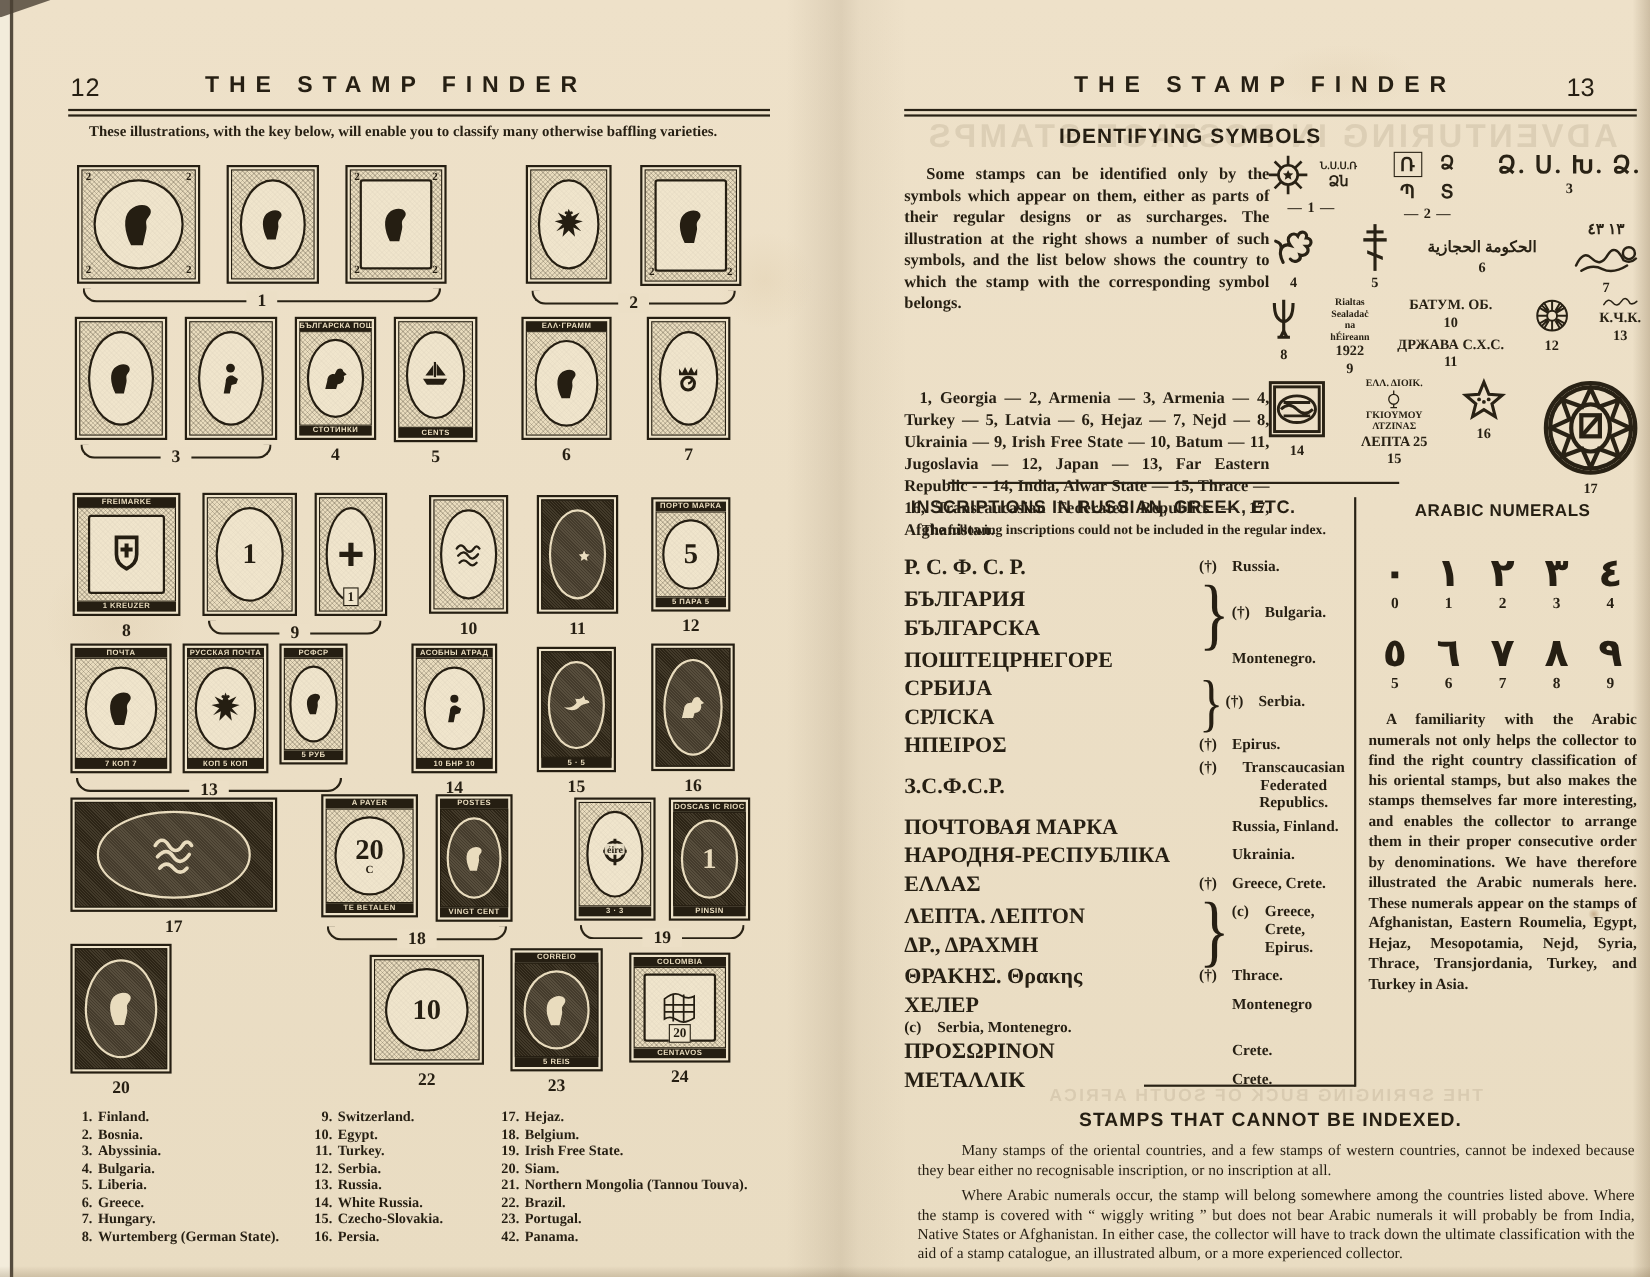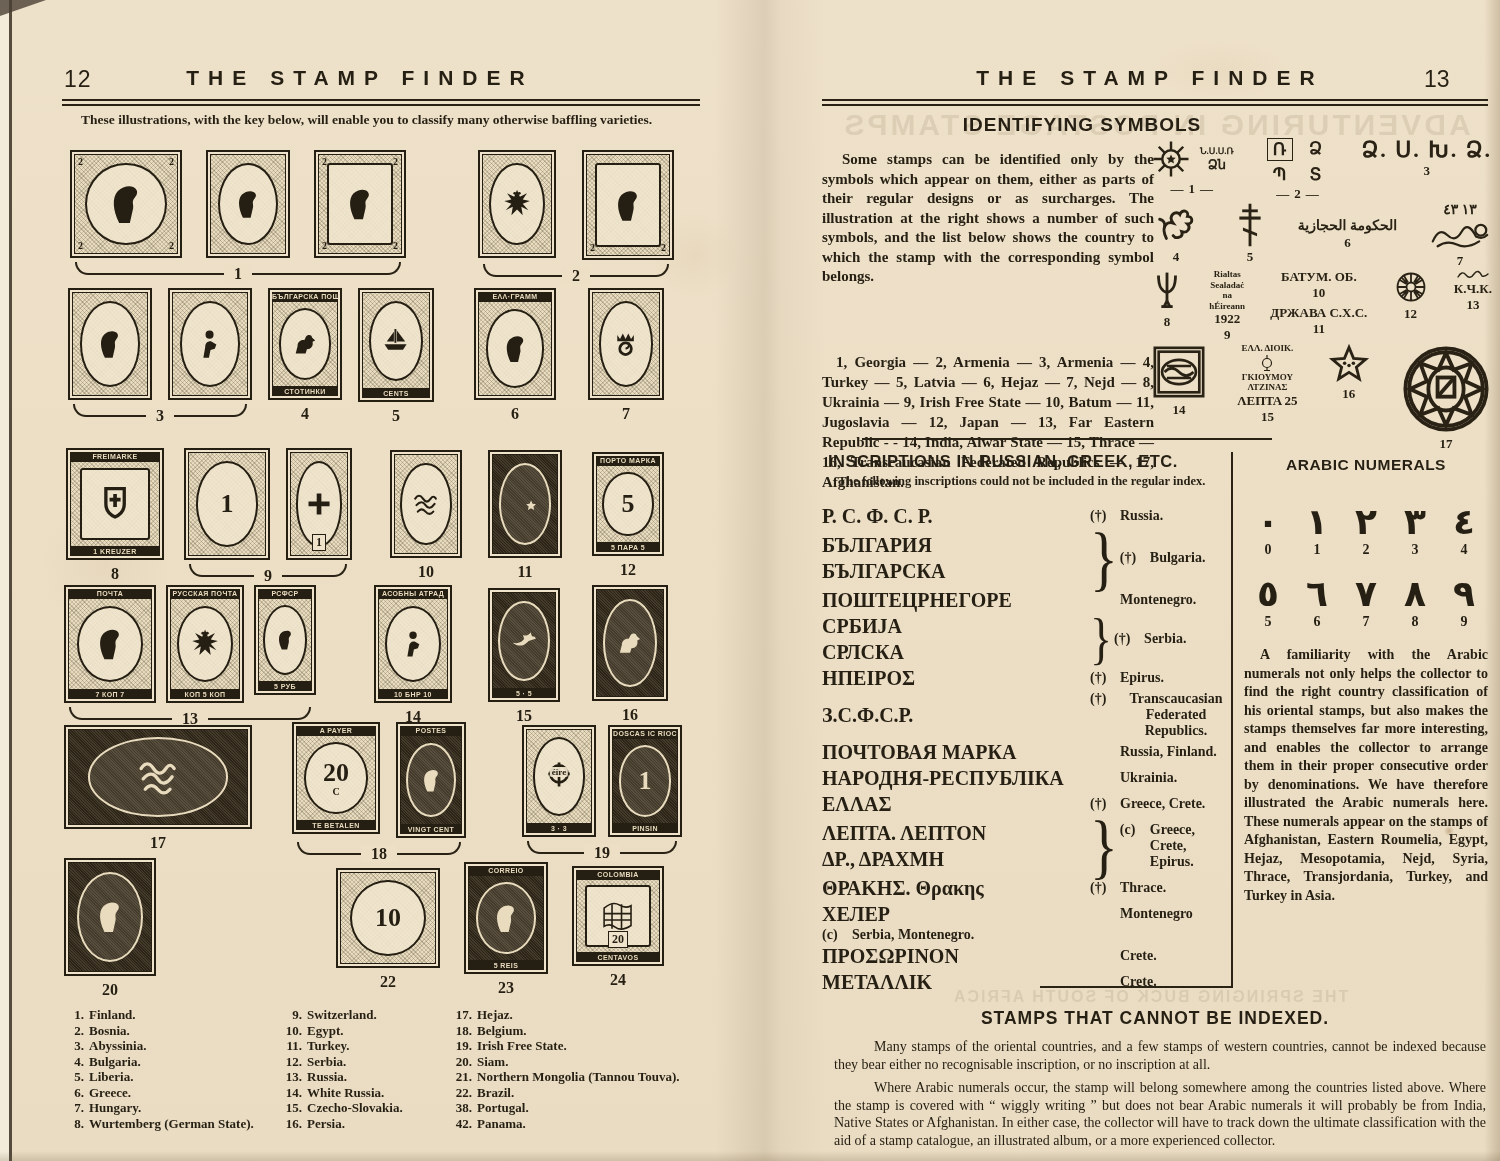--- a/index.html
+++ b/index.html
@@ -643,21 +643,21 @@
         <div class="keyitem"><span class="kn">15.</span><span>Czecho-Slovakia.</span></div>
         <div class="keyitem"><span class="kn">16.</span><span>Persia.</span></div>
       </div>
       <div class="keycol" style="left: 388px;">
         <div class="keyitem"><span class="kn">17.</span><span>Hejaz.</span></div>
         <div class="keyitem"><span class="kn">18.</span><span>Belgium.</span></div>
         <div class="keyitem"><span class="kn">19.</span><span>Irish Free State.</span></div>
         <div class="keyitem"><span class="kn">20.</span><span>Siam.</span></div>
         <div class="keyitem"><span class="kn">21.</span><span>Northern Mongolia (Tannou Touva).</span></div>
         <div class="keyitem"><span class="kn">22.</span><span>Brazil.</span></div>
-        <div class="keyitem"><span class="kn">38.</span><span>Portugal.</span></div>
+        <div class="keyitem"><span class="kn">23.</span><span>Portugal.</span></div>
         <div class="keyitem"><span class="kn">42.</span><span>Panama.</span></div>
       </div>
     </div>
 
   <div class="ghost g-top">ADVENTURING IN POSTAGE STAMPS</div>
   <div class="ghost g-bottom">THE SPRINGING BUCK OF SOUTH AFRICA</div>
   <div class="rp-title">THE STAMP FINDER</div>
   <div class="rp-pageno">13</div>
   <div class="rule rp-rule"></div>
 

